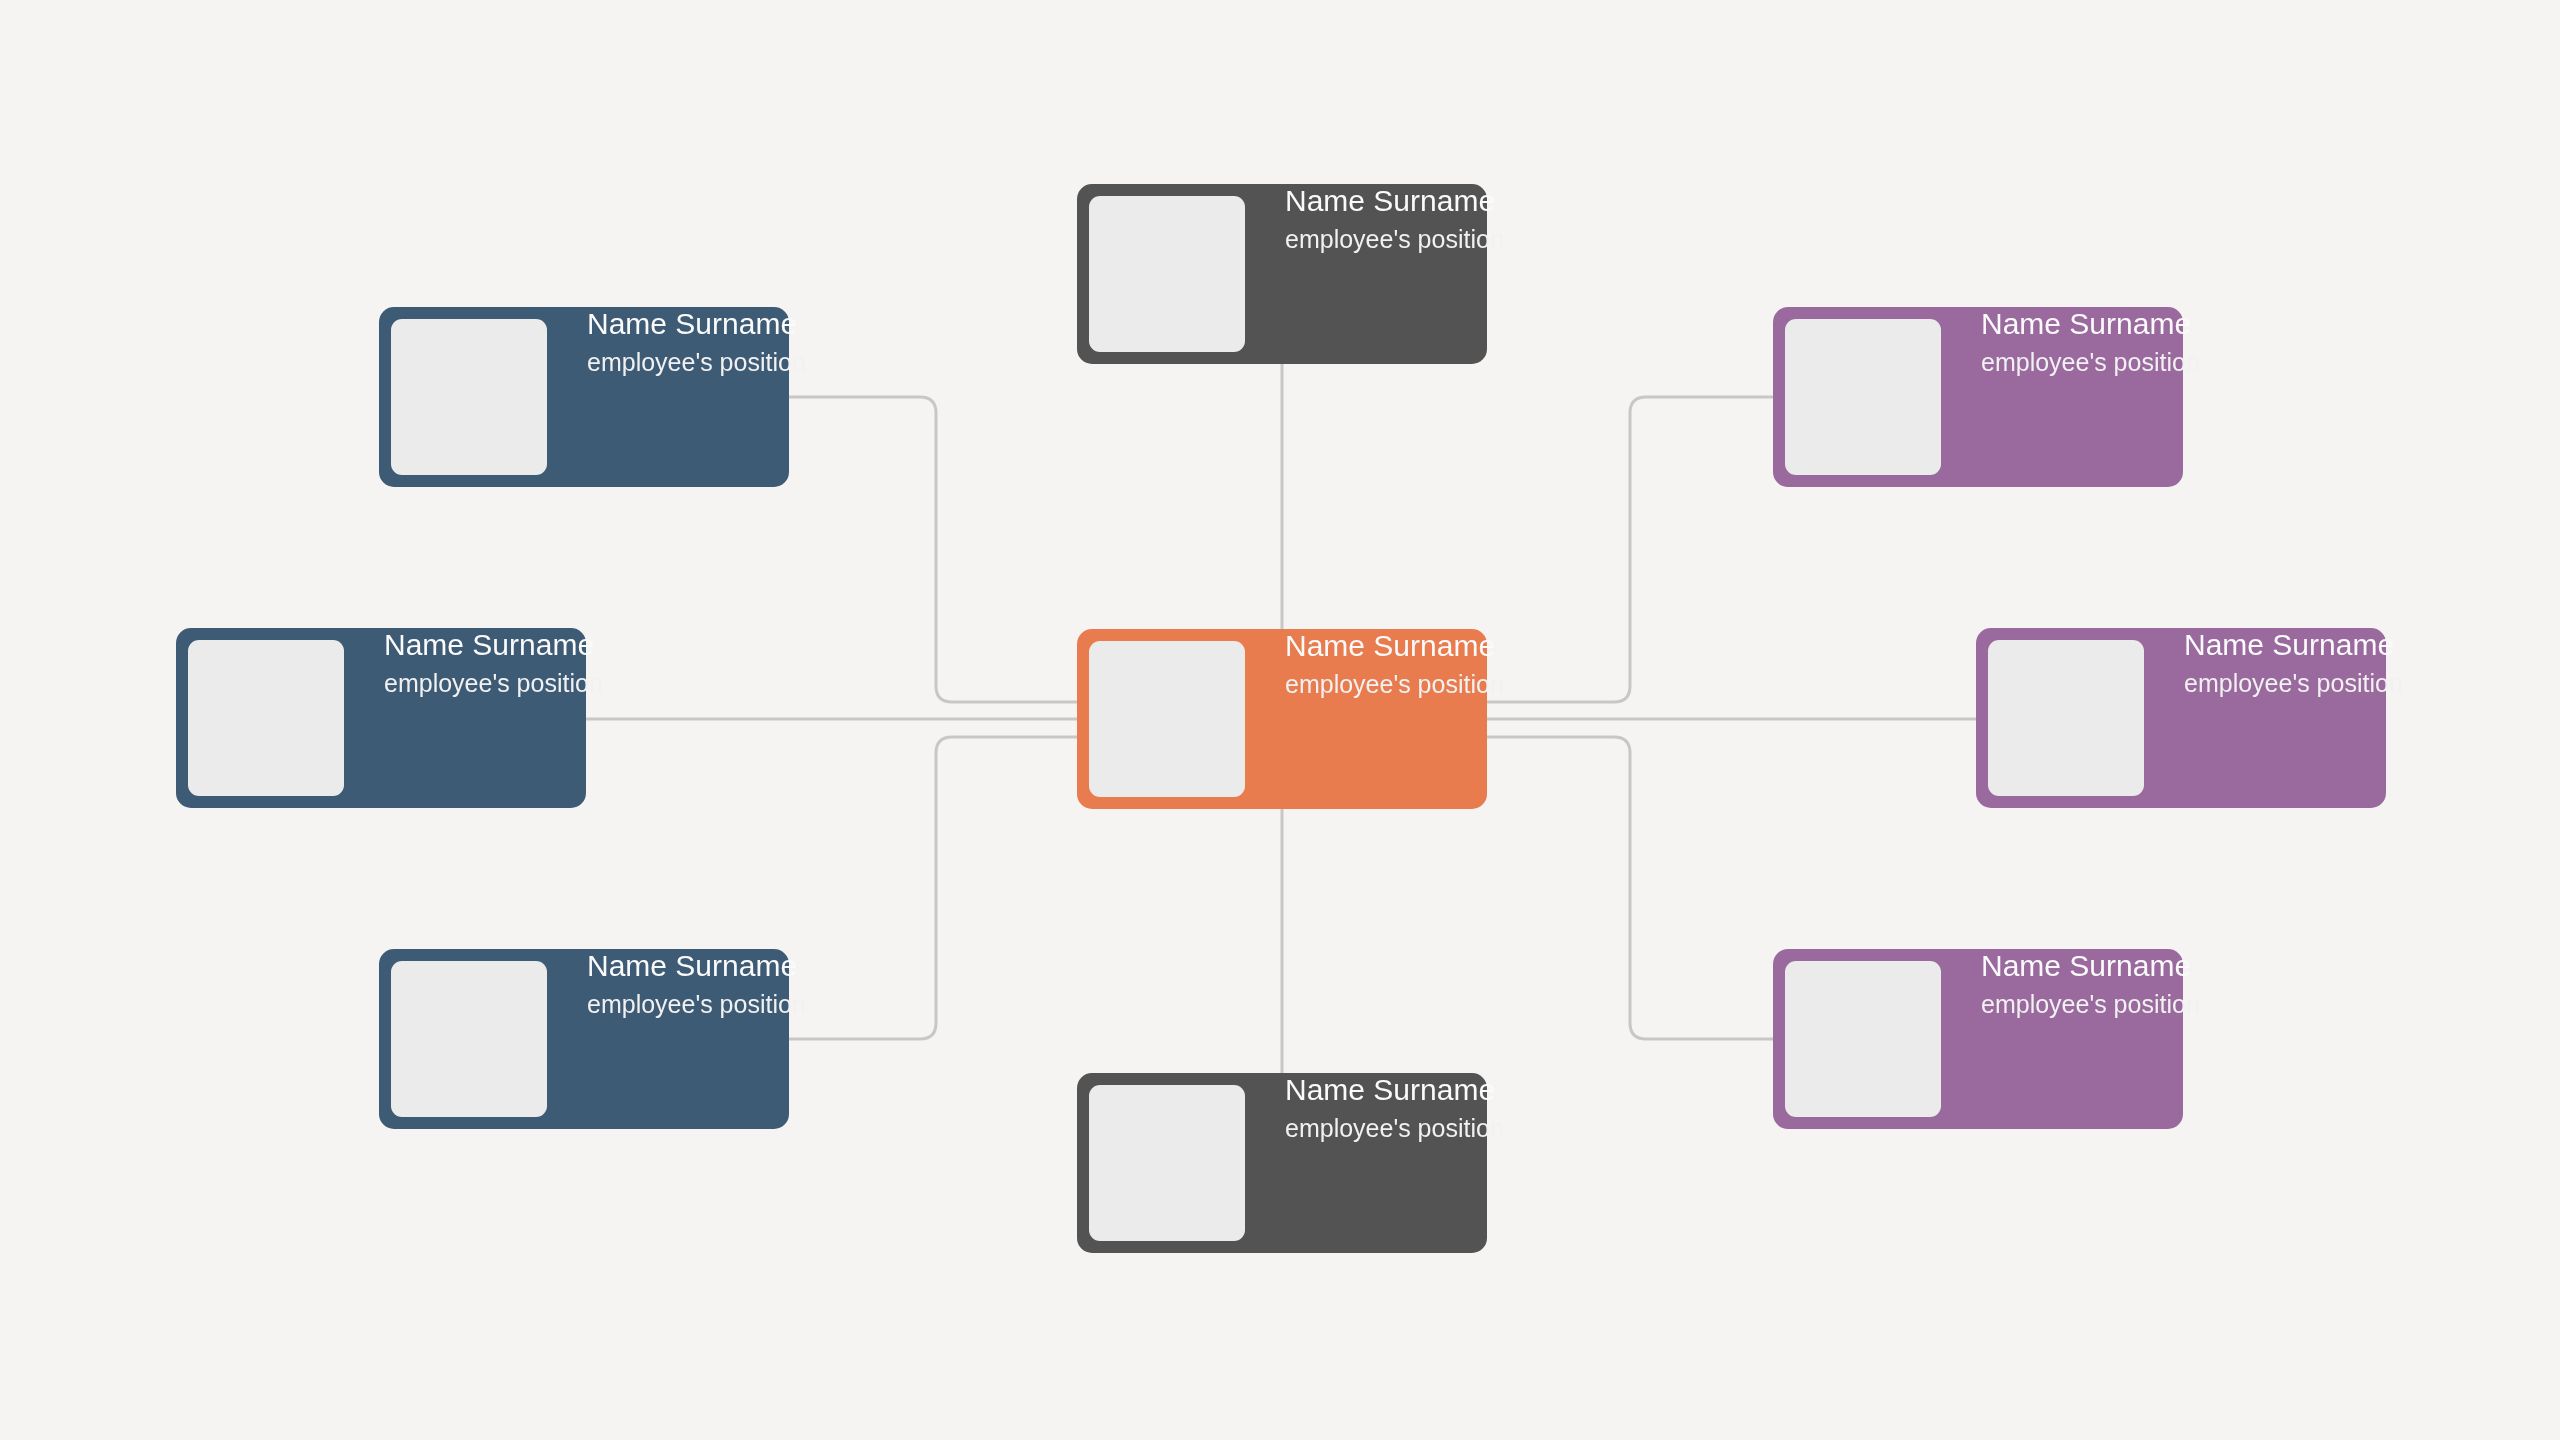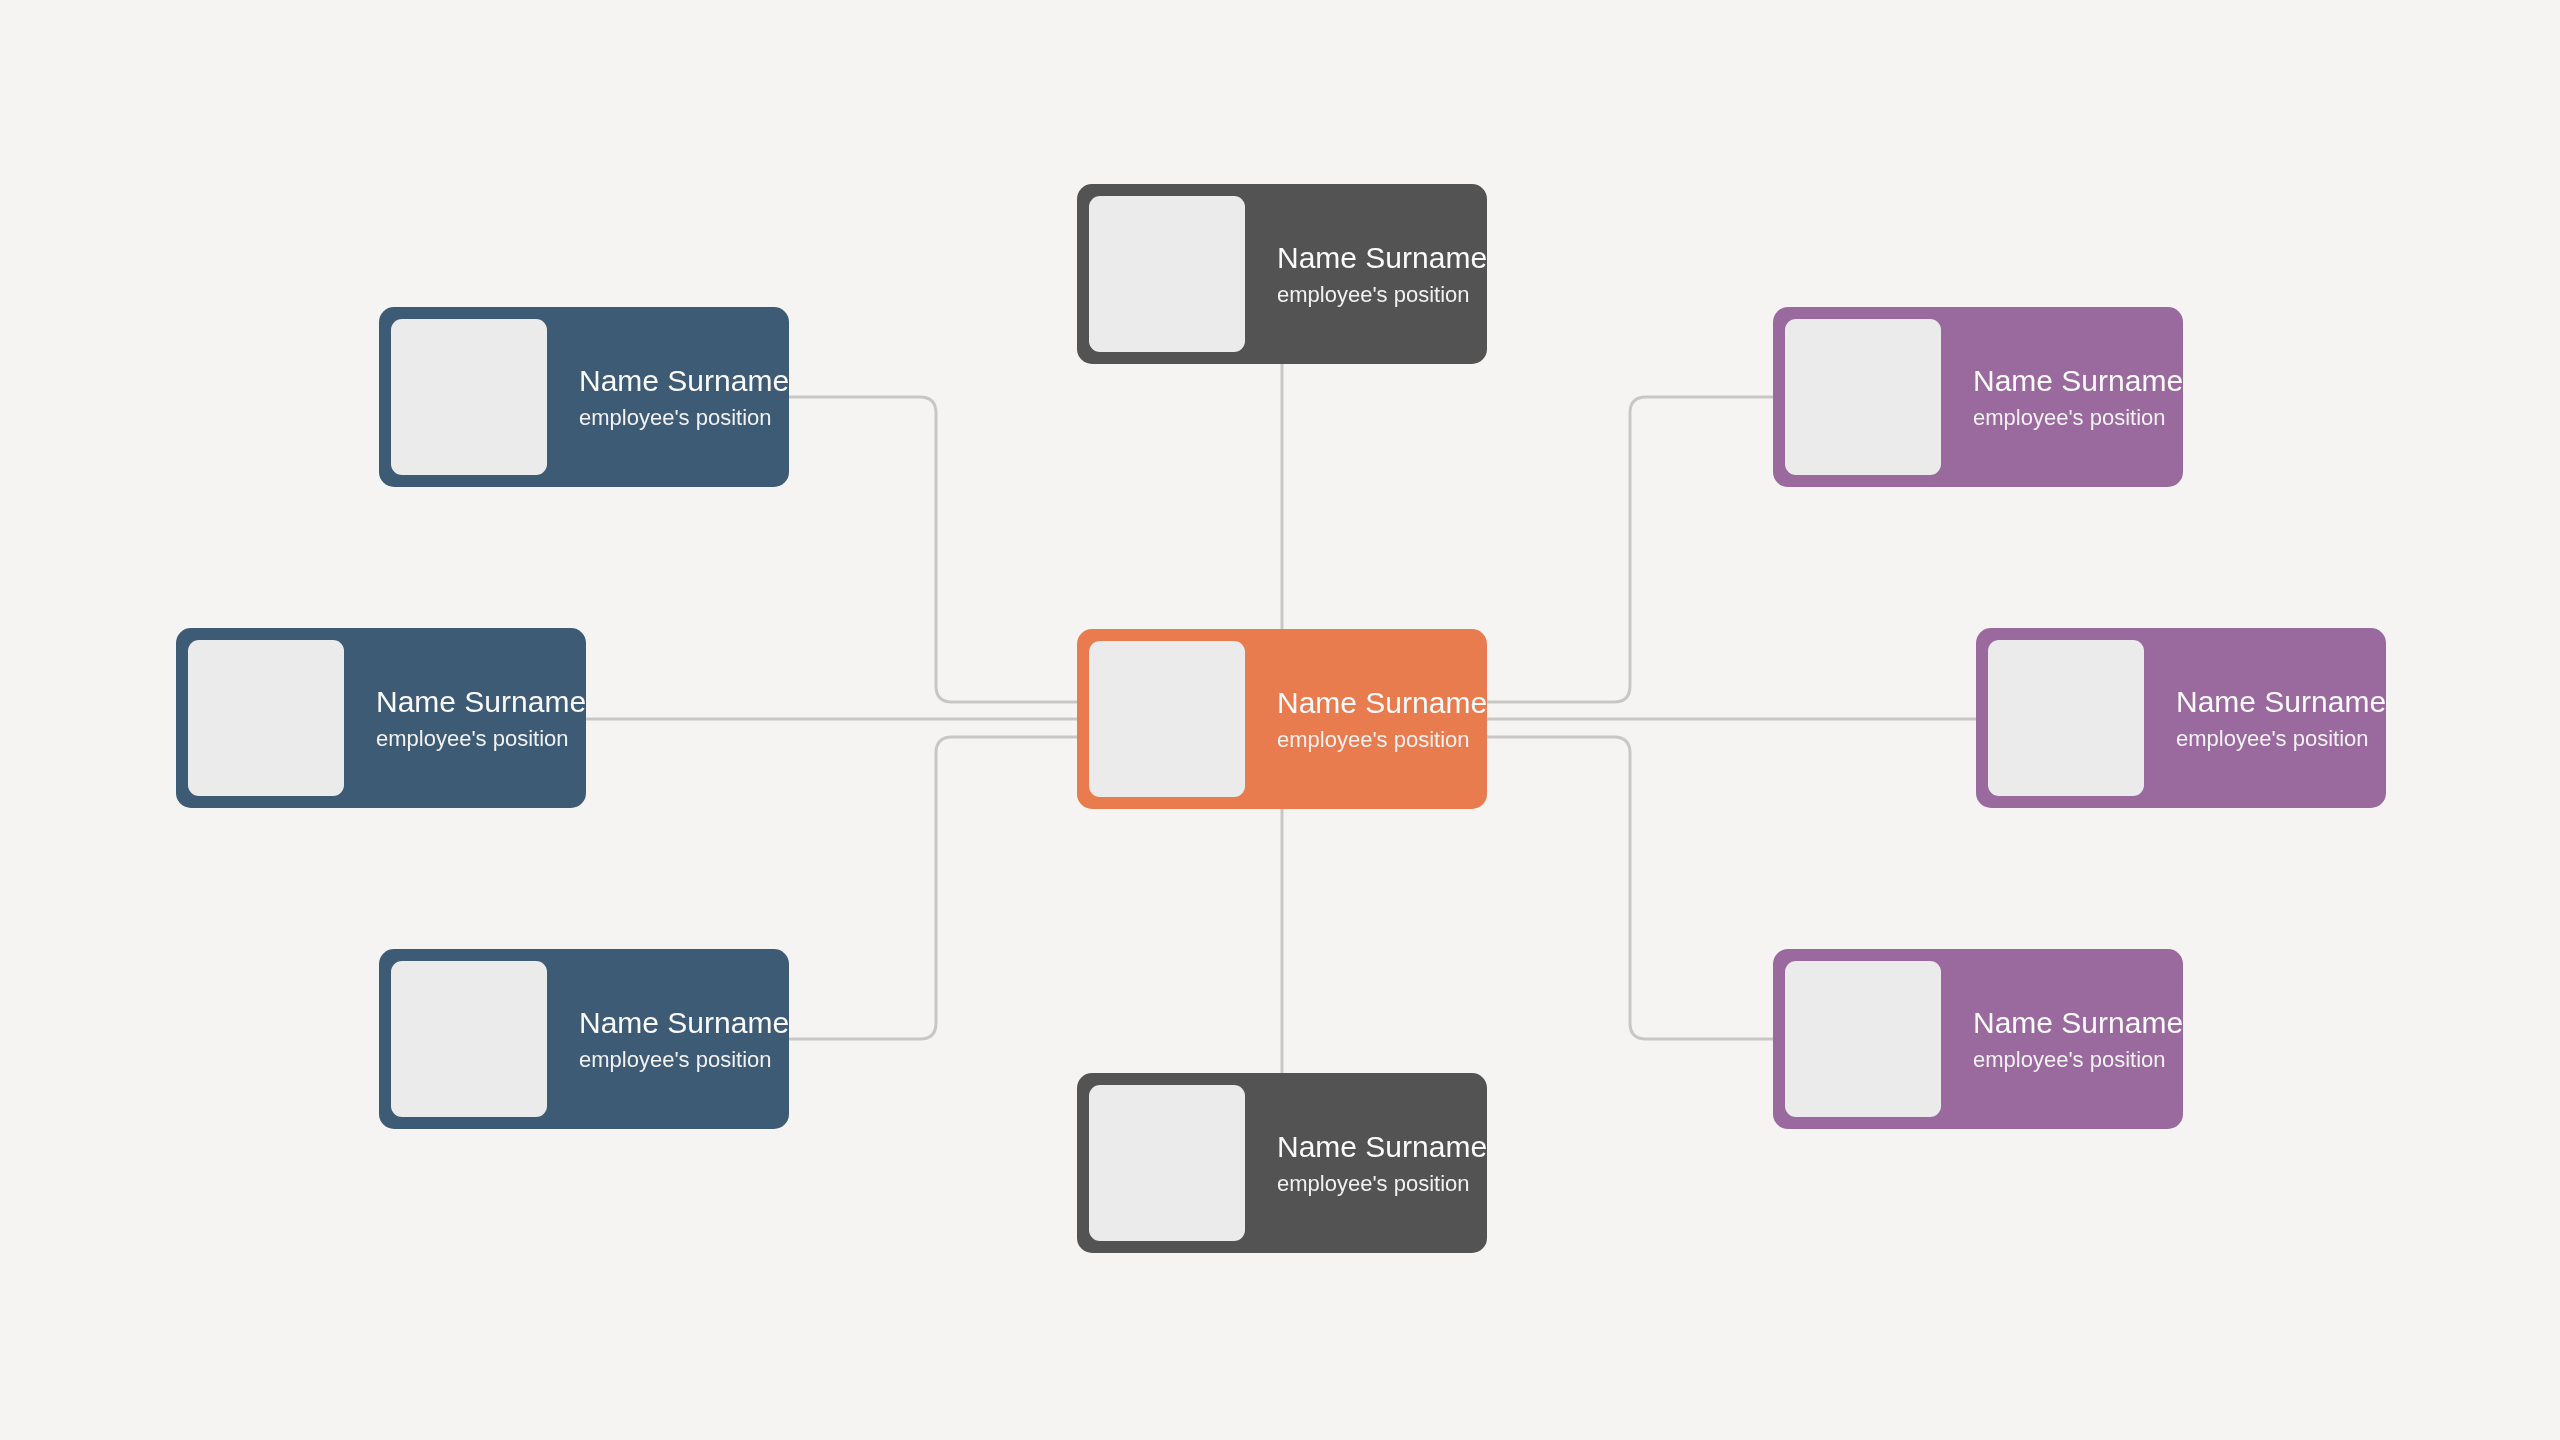--- a/index.html
+++ b/index.html
@@ -31,37 +31,36 @@
   .photo {
     position: absolute;
     left: 12px;
     top: 12px;
     width: 156px;
     height: 156px;
     border-radius: 11px;
   }
   .info {
     position: absolute;
-    left: 200px;
+    left: 208px;
     right: 12px;
     top: 0;
     height: 100%;
     display: flex;
     flex-direction: column;
-    justify-content: center;
   }
   .name {
     font-size: 30px;
     line-height: 1.15;
     color: #fafafa;
     margin-bottom: 7px;
     white-space: nowrap;
   }
   .pos {
-    font-size: 22px;
+    font-size: 25px;
     line-height: 1.1;
     color: #f1f1f1;
     white-space: nowrap;
   }
   
   .slot-top-center    { left: 1077px; top: 184px; }
   .slot-top-left      { left: 379px;  top: 307px; }
   .slot-top-right     { left: 1773px; top: 307px; }
   .slot-mid-left      { left: 176px;  top: 628px; }
   .slot-center        { left: 1077px; top: 629px; }

